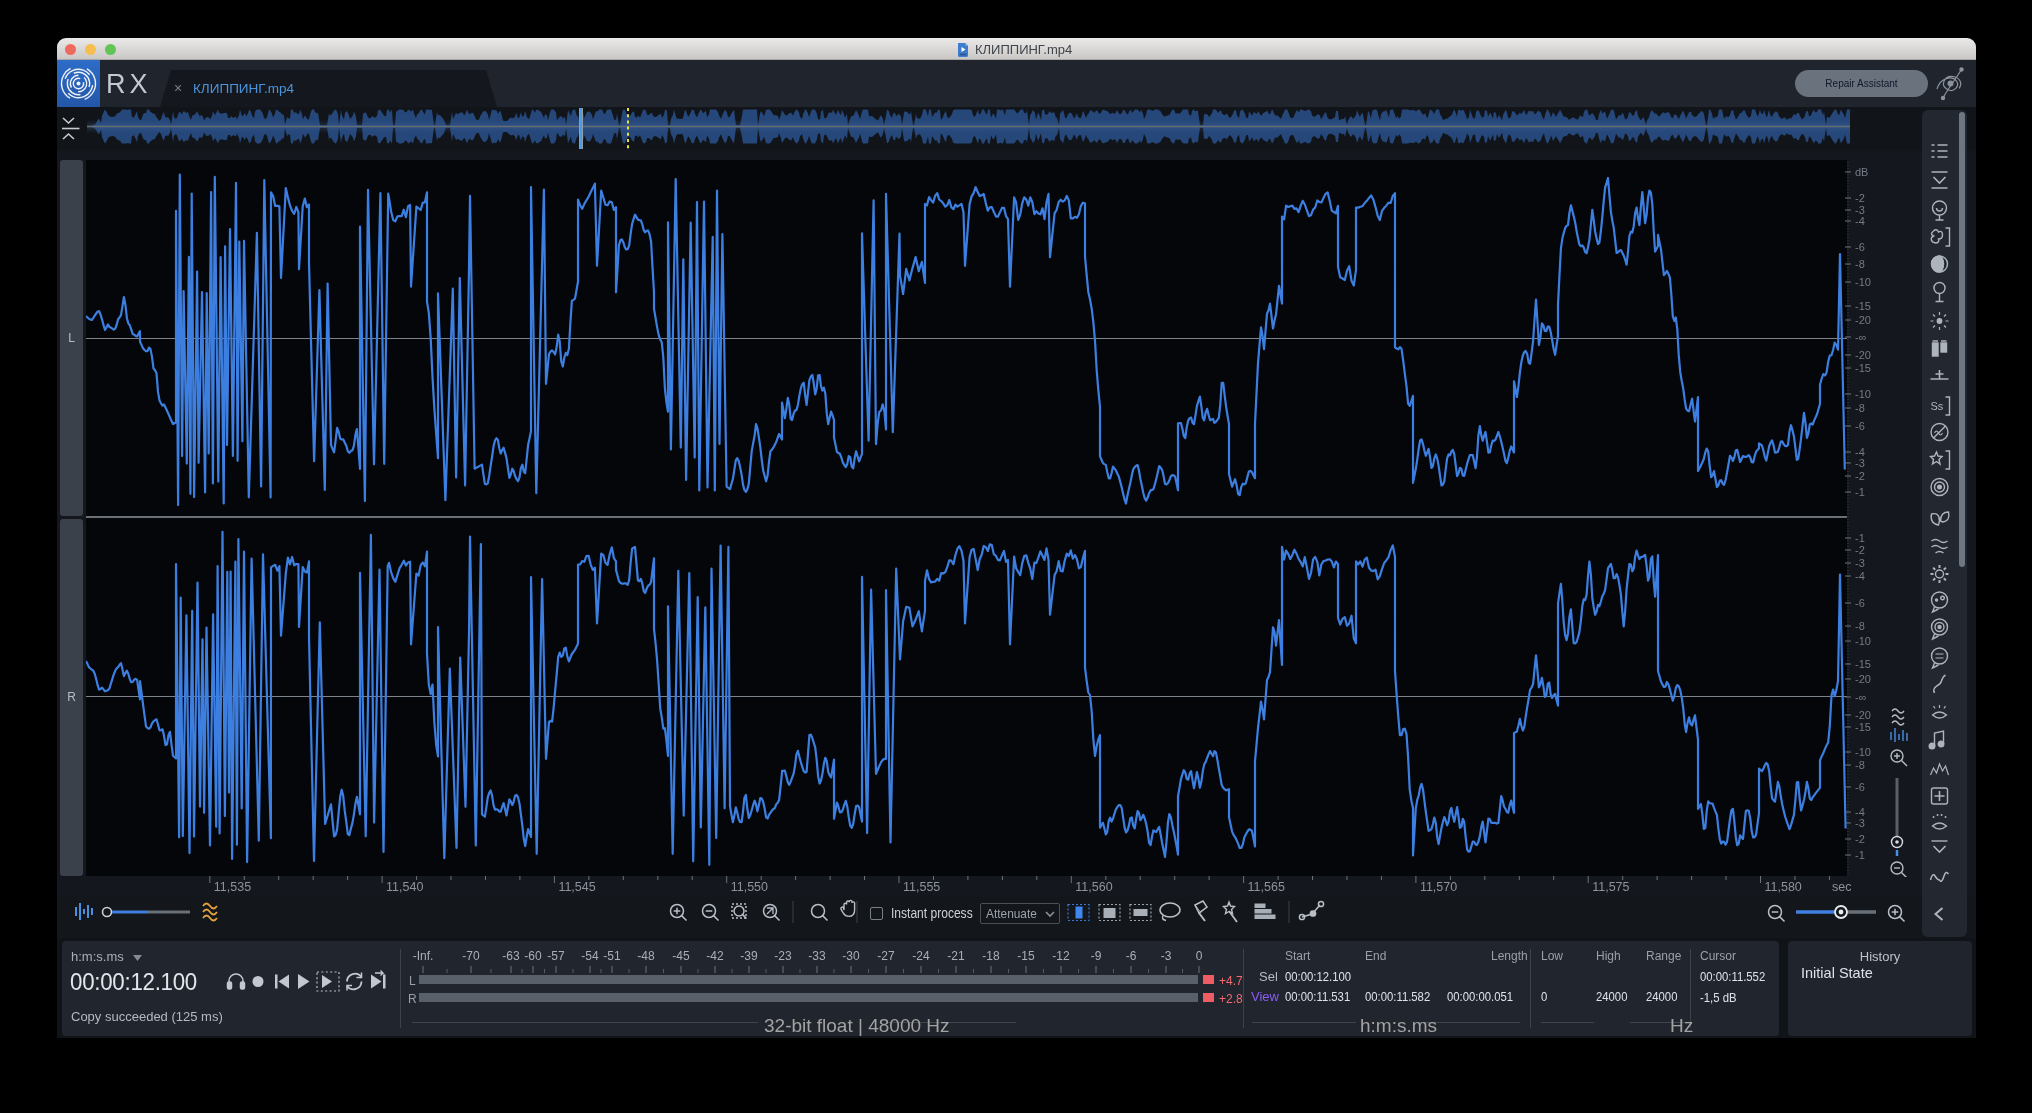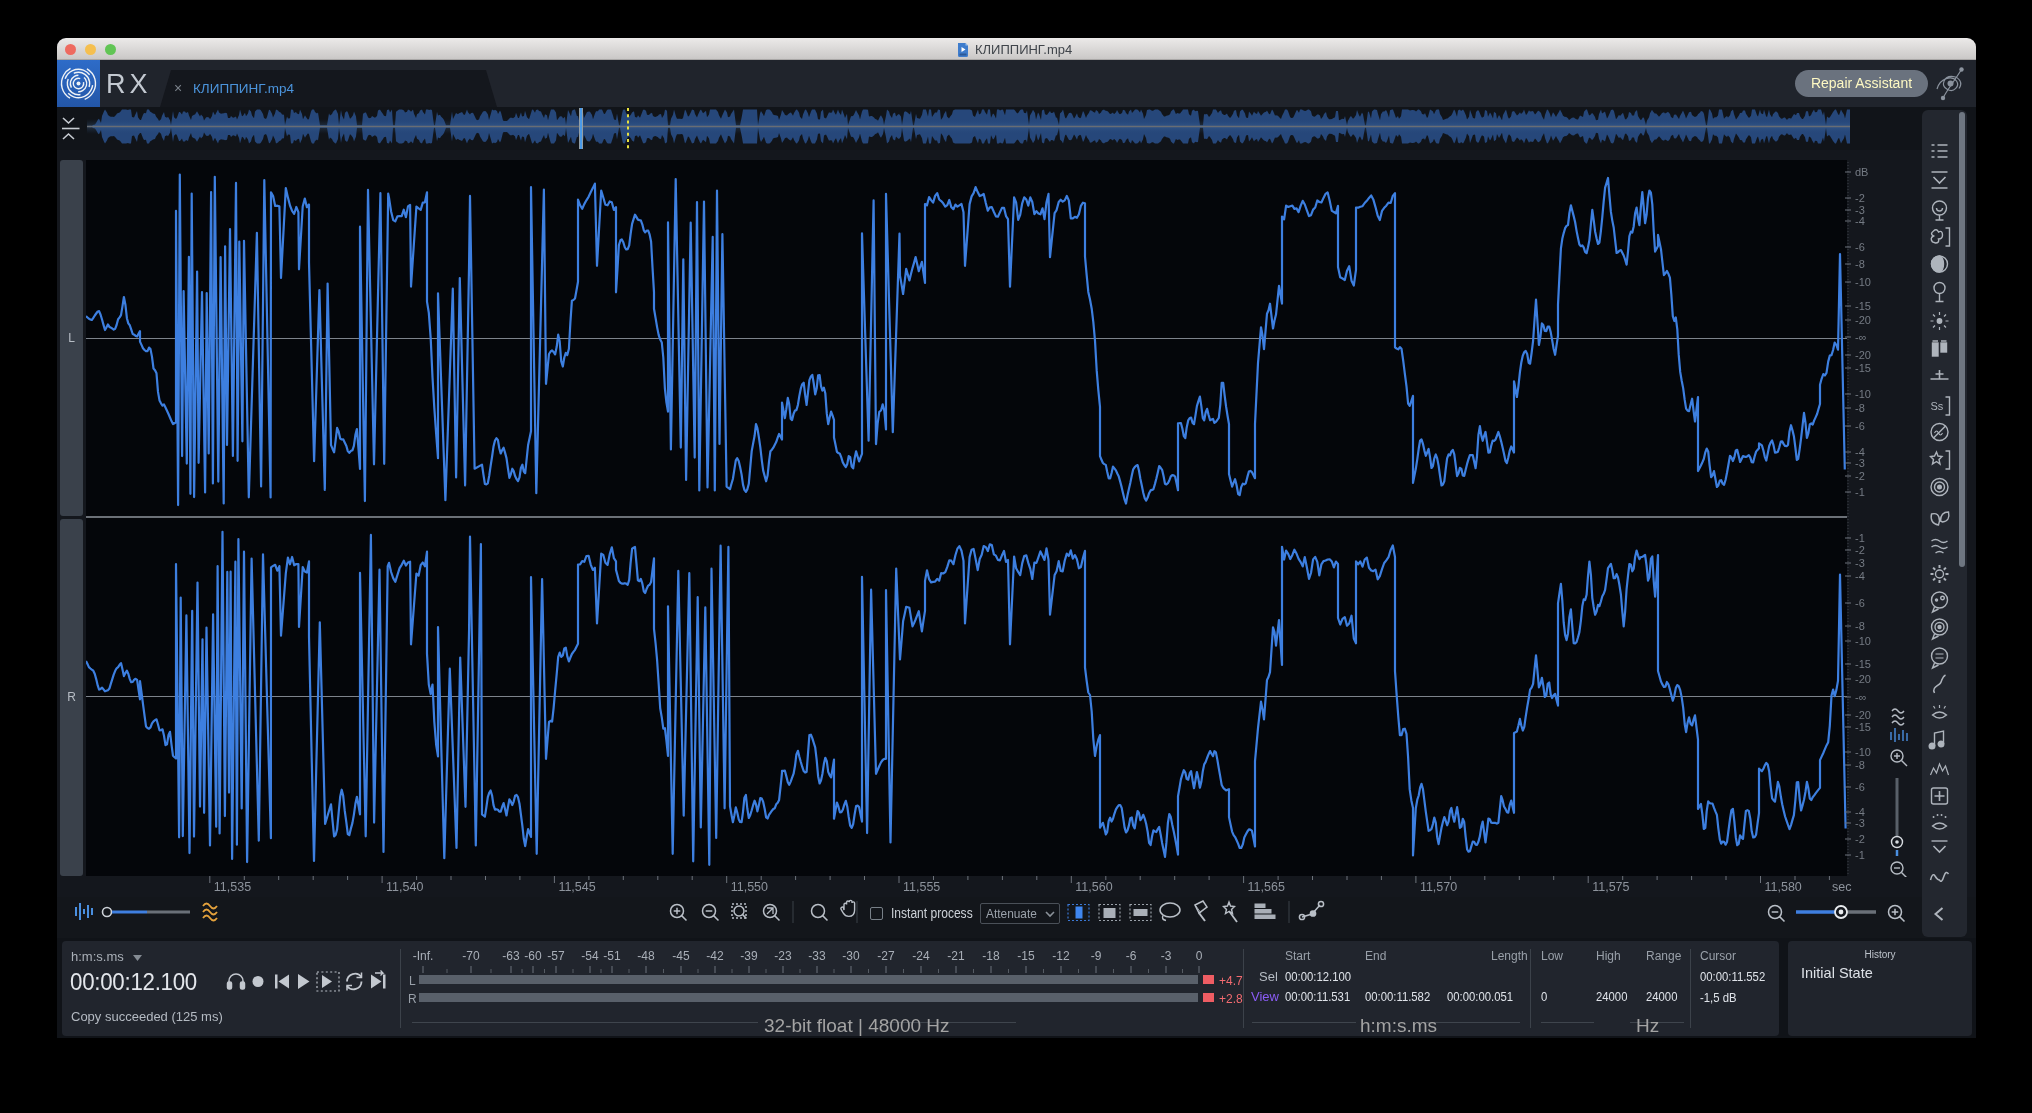--- a/index.html
+++ b/index.html
@@ -9,21 +9,21 @@
 .tl{position:absolute;top:44px;width:11px;height:11px;border-radius:50%;}
 #ttext{position:absolute;top:42px;left:957px;font-size:13px;color:#40454b;font-weight:500;}
 #header{position:absolute;left:57px;top:60px;width:1919px;height:47px;background:#20242c;}
 #logo{position:absolute;left:57px;top:60px;width:43px;height:47px;background:linear-gradient(#2e6cc8,#2356a8);}
 #rxt{position:absolute;left:106px;top:69px;font-size:27px;color:#c3c9d1;letter-spacing:4px;}
 #tab{position:absolute;left:160px;top:70px;width:337px;height:37px;background:#14171d;
  clip-path:polygon(11px 0,326px 0,337px 37px,0 37px);}
 #tabx{position:absolute;left:174px;top:80px;font-size:14px;color:#7c838c;}
 #tabt{position:absolute;left:193px;top:81px;font-size:13.5px;color:#4b94dc;}
 #rabtn{position:absolute;left:1795px;top:70px;width:133px;height:27px;border-radius:14px;background:#6a727e;
- color:#fef9c3;font-size:14px;text-align:center;line-height:27px;}
+ color:#0f172a;font-size:10px;text-align:center;line-height:27px;}
 #ovstrip{position:absolute;left:57px;top:107px;width:1919px;height:43px;background:#111419;}
 #plot{position:absolute;left:86px;top:160px;width:1761px;height:716px;background:#04060a;}
 .chstrip{position:absolute;left:60px;width:23px;background:#3a414b;border-radius:3px;color:#b7bdc5;
  font-size:12px;text-align:center;}
 #toolrow{position:absolute;left:57px;top:897px;width:1919px;height:41px;background:#13161b;}
 #botarea{position:absolute;left:57px;top:938px;width:1919px;height:100px;background:#101318;}
 #botbox{position:absolute;left:62px;top:941px;width:1717px;height:95px;background:#21252d;border-radius:4px;}
 #histbox{position:absolute;left:1788px;top:941px;width:184px;height:95px;background:#20242c;border-radius:4px;}
 #rtool{position:absolute;left:1922px;top:110px;width:45px;height:827px;background:#23272f;border-radius:6px;}
 #rscroll{position:absolute;left:1959px;top:112px;width:6px;height:455px;background:#6e7681;border-radius:3px;}
@@ -481,40 +481,40 @@
 <div class="cliptxt" style="top:974px;">+4.7</div>
 <div class="cliptxt" style="top:992px;">+2.8</div>
 <div class="legline" style="left:412px;width:346px;"></div>
 <div class="legline" style="left:888px;width:128px;"></div>
 <div class="legtxt" style="left:764px;">32-bit float | 48000 Hz</div>
 <div class="legline" style="left:1252px;width:104px;"></div>
 <div class="legline" style="left:1419px;width:101px;"></div>
 <div class="legtxt" style="left:1360px;">h:m:s.ms</div>
 <div class="legline" style="left:1541px;width:53px;"></div>
 <div class="legline" style="left:1630px;width:54px;"></div>
-<div class="legtxt" style="left:1636px;">Hz</div>
+<div class="legtxt" style="left:1670px;">Hz</div>
 <div class="lbl" style="left:1285px;top:949px;">Start</div>
 <div class="lbl" style="left:1365px;top:949px;">End</div>
 <div class="lbl" style="left:1447px;top:949px;margin-left:44px;">Length</div>
 <div class="lbl" style="left:1259px;top:969px;color:#b6bcc4;font-size:13px;">Sel</div>
 <div class="val" style="left:1285px;top:969px;"><span>00:00:12.100</span></div>
 <div class="lbl" style="left:1251px;top:989px;color:#8b5cf6;font-size:13px;">View</div>
 <div class="val" style="left:1285px;top:989px;"><span>00:00:11.531</span></div>
 <div class="val" style="left:1365px;top:989px;"><span>00:00:11.582</span></div>
 <div class="val" style="left:1447px;top:989px;"><span>00:00:00.051</span></div>
 <div class="lbl" style="left:1541px;top:949px;">Low</div>
 <div class="lbl" style="left:1596px;top:949px;">High</div>
 <div class="lbl" style="left:1646px;top:949px;">Range</div>
 <div class="val" style="left:1541px;top:989px;"><span>0</span></div>
 <div class="val" style="left:1596px;top:989px;"><span>24000</span></div>
 <div class="val" style="left:1646px;top:989px;"><span>24000</span></div>
 <div class="lbl" style="left:1700px;top:949px;">Cursor</div>
 <div class="val" style="left:1700px;top:969px;"><span>00:00:11.552</span></div>
 <div class="val" style="left:1700px;top:990px;"><span>-1,5 dB</span></div>
-<div class="abs" style="left:1788px;top:949px;width:184px;text-align:center;font-size:10px;color:#bdc3cb;">History</div>
+<div class="abs" style="left:1788px;top:949px;width:184px;text-align:center;font-size:13px;color:#bdc3cb;">History</div>
 <div class="abs" style="left:1801px;top:965px;font-size:14.5px;color:#dde1e7;">Initial State</div>
 <div id="rtool"></div>
 <div id="rscroll"></div>
 <svg class="abs" style="left:1922px;top:110px" width="45" height="827" viewBox="0 0 45 827">
     <g transform="translate(17.5,41)" fill="none" stroke="#aeb4bc" stroke-width="1.4">
       <path d="M-8 -6 h3 M-8 0 h3 M-8 6 h3 M-2 -6 h10 M-2 0 h10 M-2 6 h10"></path>
     </g>
     <g transform="translate(17.5,70)" fill="none" stroke="#aeb4bc" stroke-width="1.4">
       <path d="M-8 -8 h16 M-8 8 h16"></path>
       <path d="M-6 -3 l6 6 6 -6" stroke-width="1.6"></path>

